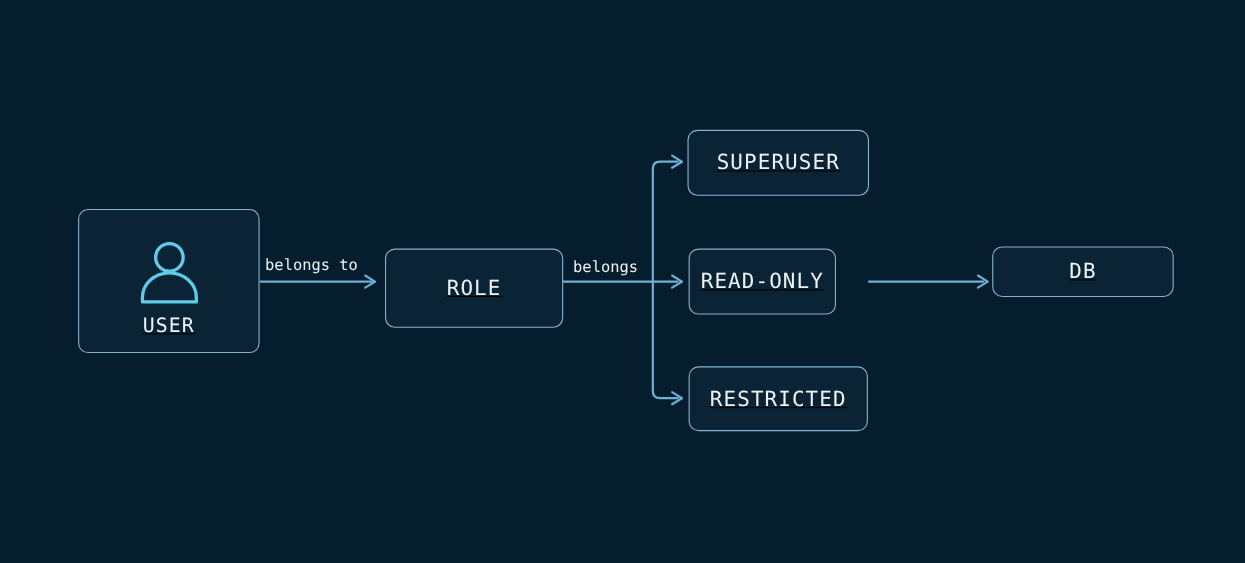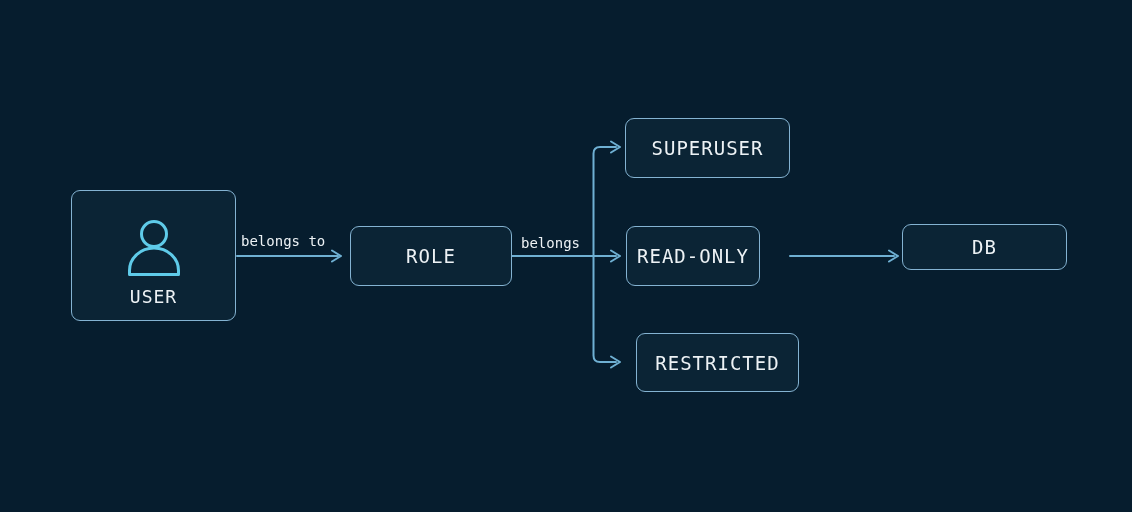--- a/index.html
+++ b/index.html
@@ -31,20 +31,21 @@
   }
   .node{
     position:absolute;
     border:1.6px solid var(--box-border);
     border-radius:9px;
     background:var(--box-fill);
     display:flex;
     align-items:center;
     justify-content:center;
     box-sizing:border-box;
+    text-decoration:underline;
   }
   .node-label{
     color:var(--text);
     font-size:19px;
     letter-spacing:1px;
     white-space:nowrap;
   }
   .node-user{
     left:71px;top:190px;width:165px;height:131px;
     flex-direction:column;
@@ -53,24 +54,24 @@
   }
   .node-user .node-label{font-size:18px;}
   .person{display:block;}
   .person circle,.person path{
     stroke:var(--icon);
     stroke-width:3;
     fill:none;
     stroke-linejoin:round;
     stroke-linecap:round;
   }
-  .node-role{left:350px;top:226px;width:162px;height:60px;}
+  .node-role{left:350px;top:226px;width:162px;height:72px;}
   .node-superuser{left:625px;top:118px;width:165px;height:60px;}
   .node-read-only{left:626px;top:226px;width:134px;height:60px;}
-  .node-restricted{left:626px;top:333px;width:163px;height:59px;margin-left:10px;}
+  .node-restricted{left:626px;top:333px;width:163px;height:59px;}
   .node-db{left:902px;top:224px;width:165px;height:46px;}
   .edge-label{
     position:absolute;
     color:var(--text);
     font-size:14px;
     line-height:15px;
     white-space:nowrap;
   }
   .edge-label-belongs-to{left:241px;top:234px;width:100px;}
   .edge-label-leases{left:521px;top:236px;width:76px;}

